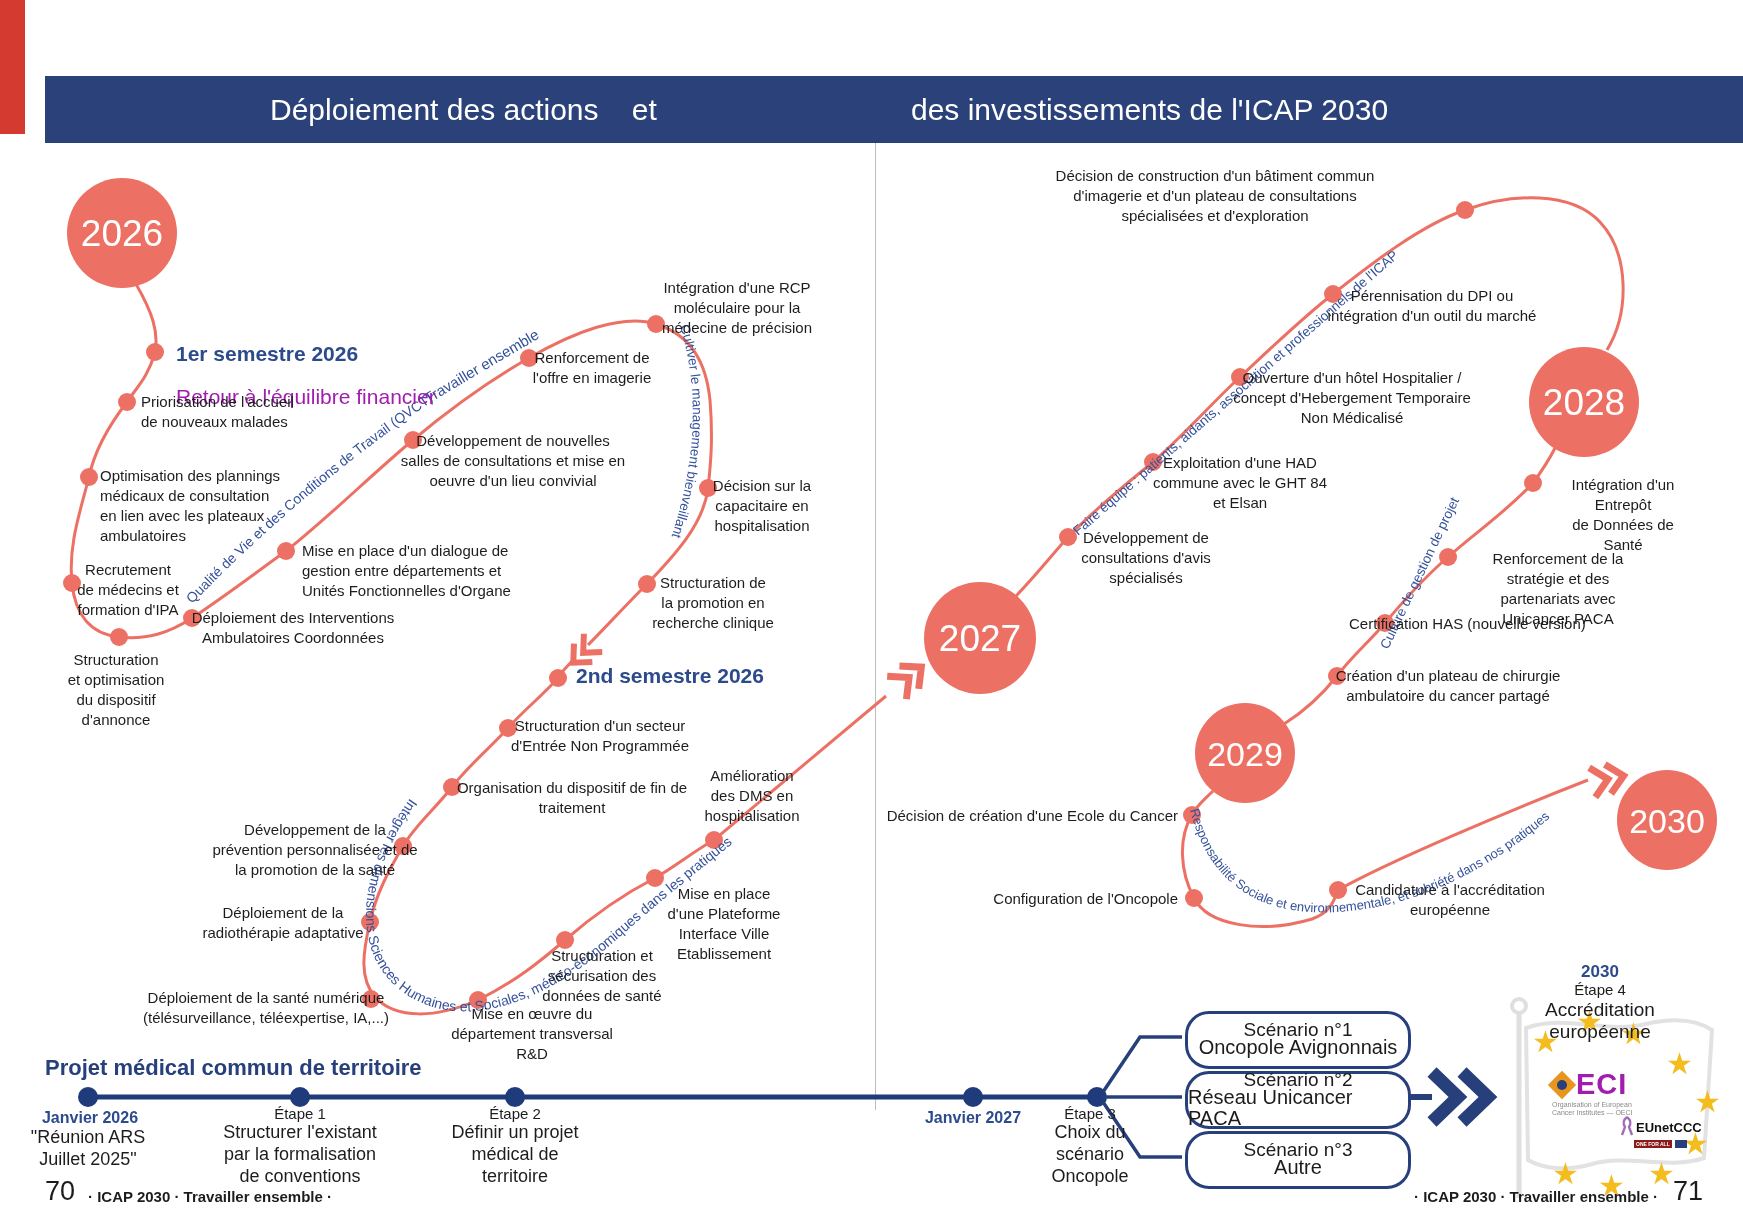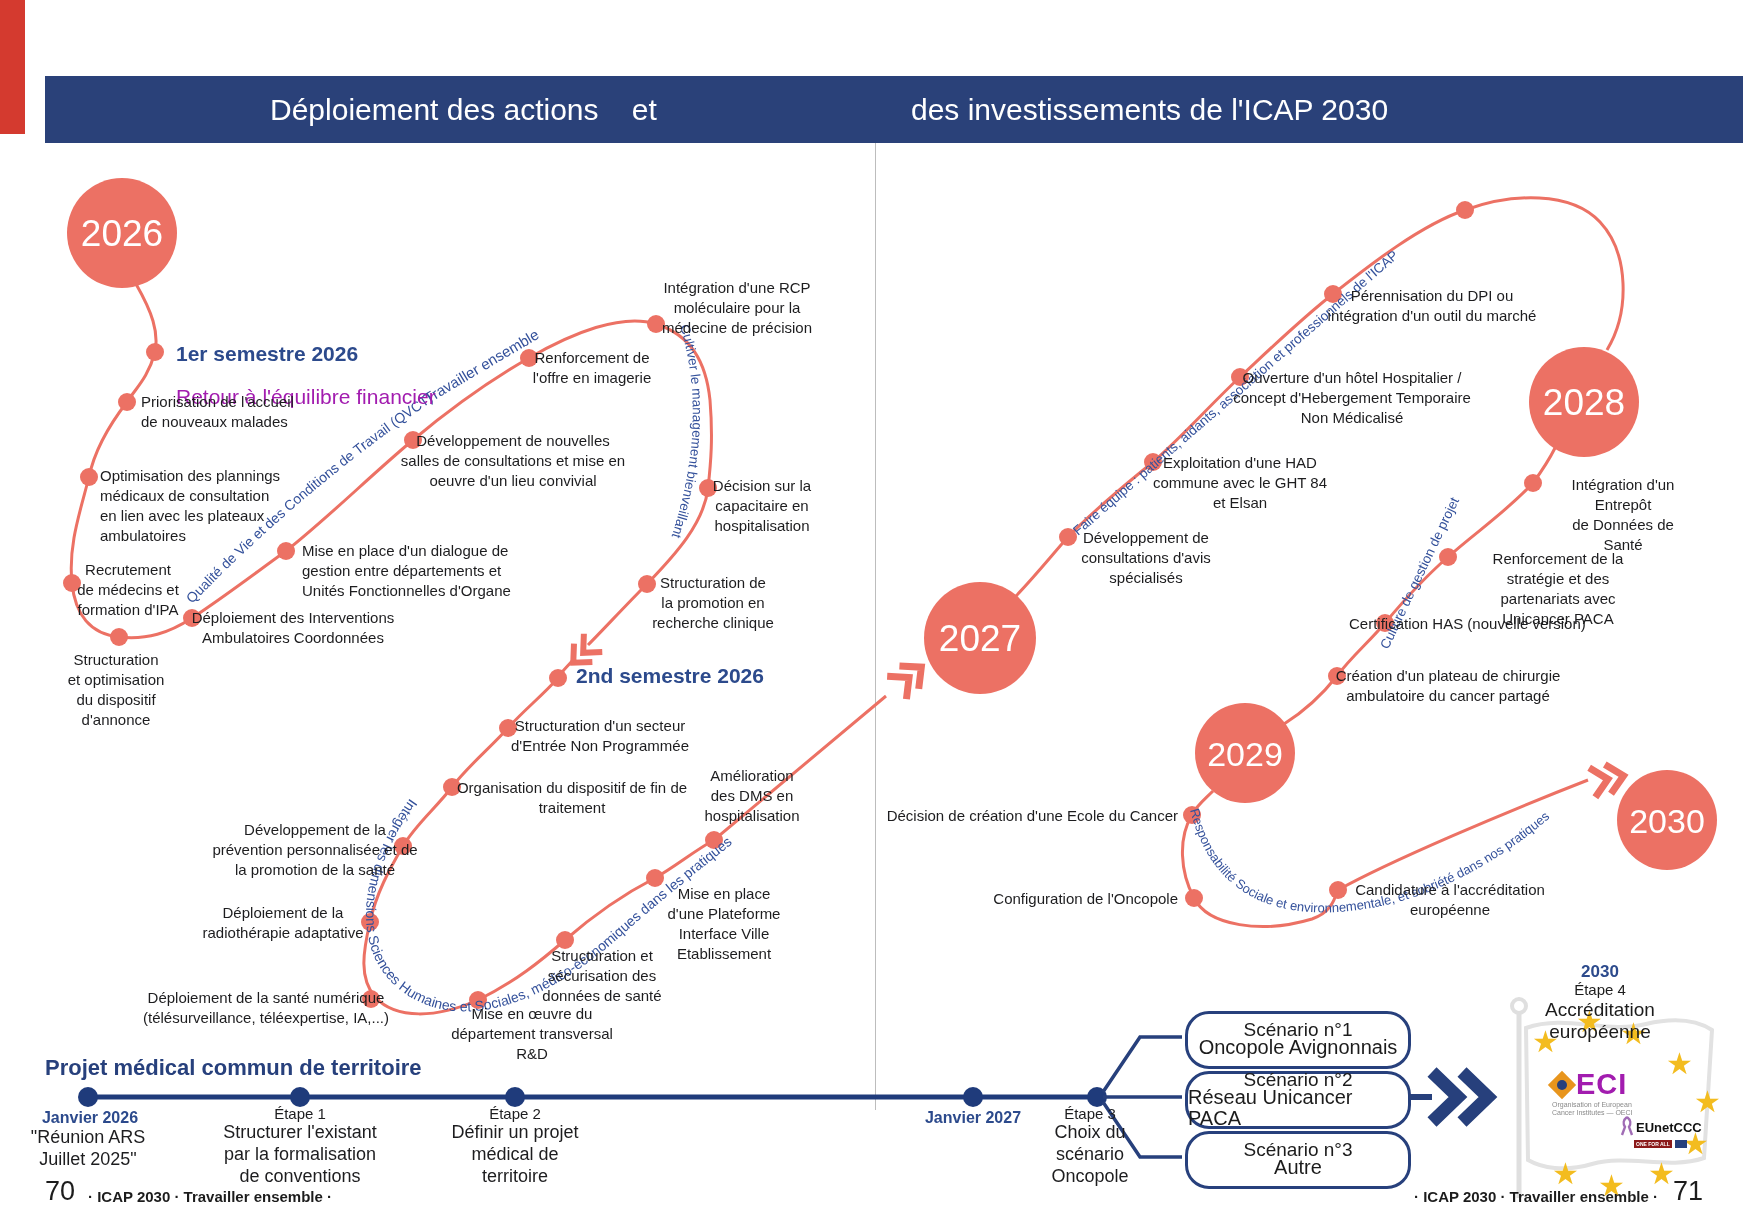--- a/index.html
+++ b/index.html
@@ -269,20 +269,23 @@
 consultations d'avis
 spécialisés</div>
   <div class="lbl c" style="left:1240px;top:453px;">Exploitation d'une HAD
 commune avec le GHT 84
 et Elsan</div>
   <div class="lbl c" style="left:1352px;top:368px;">Ouverture d'un hôtel Hospitalier /
 concept d'Hebergement Temporaire
 Non Médicalisé</div>
   <div class="lbl c" style="left:1432px;top:286px;">Pérennisation du DPI ou
 intégration d'un outil du marché</div>
+  <div class="lbl c" style="left:1215px;top:166px;">Décision de construction d'un bâtiment commun
+d'imagerie et d'un plateau de consultations
+spécialisées et d'exploration</div>
   <div class="lbl c" style="left:1623px;top:475px;">Intégration d'un Entrepôt
 de Données de Santé</div>
   <div class="lbl c" style="left:1558px;top:549px;">Renforcement de la stratégie et des
 partenariats avec Unicancer PACA</div>
   <div class="lbl" style="left:1349px;top:614px;">Certification HAS (nouvelle version)</div>
   <div class="lbl c" style="left:1448px;top:666px;">Création d'un plateau de chirurgie
 ambulatoire du cancer partagé</div>
   <div class="lbl ra" style="right:565px;top:806px;">Décision de création d'une Ecole du Cancer</div>
   <div class="lbl ra" style="right:565px;top:889px;">Configuration de l'Oncopole</div>
   <div class="lbl c" style="left:1450px;top:880px;">Candidature à l'accréditation

